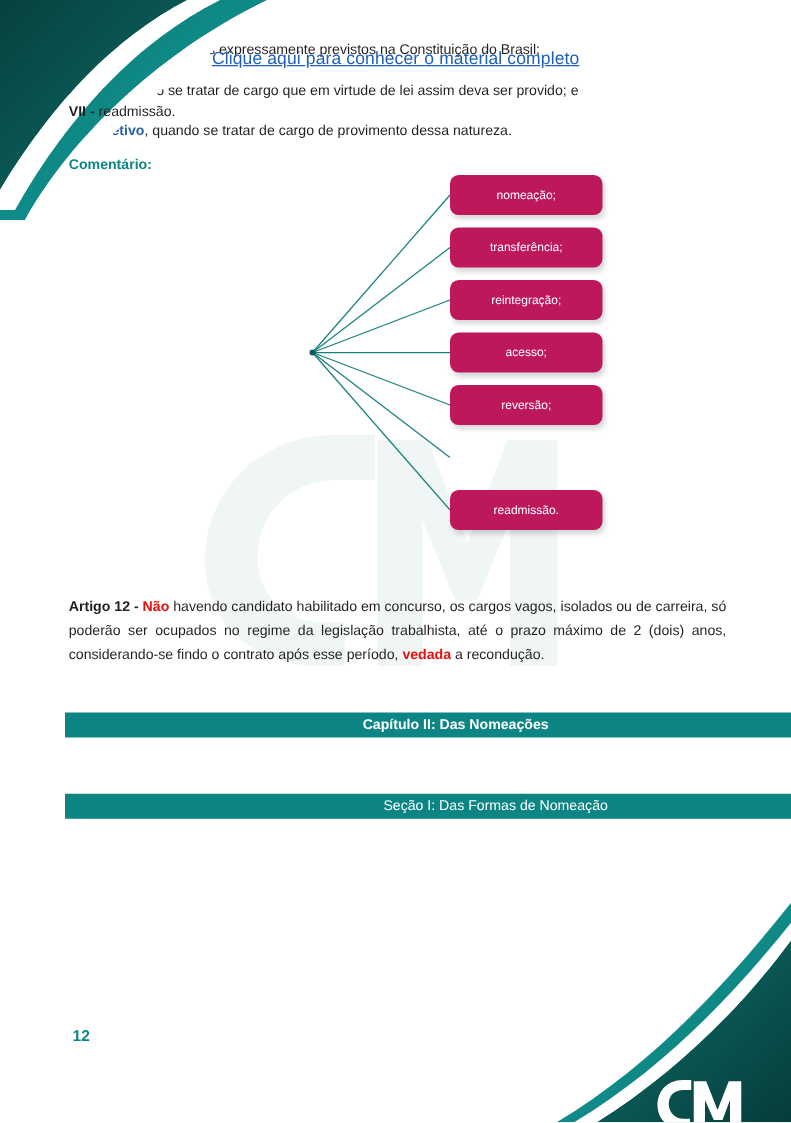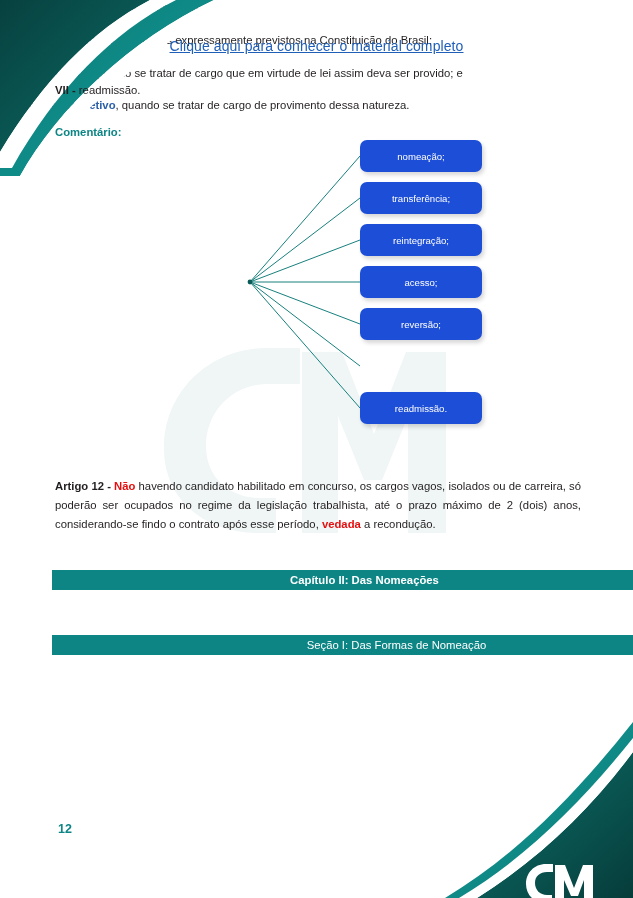--- a/index.html
+++ b/index.html
@@ -112,21 +112,21 @@
     left: 0;
     top: 0;
     width: 633px;
     height: 460px;
     pointer-events: none;
   }
   #diagram-boxes { position: absolute; left: 0; top: 0; width: 633px; height: 460px; }
 
   .dnode {
     position: absolute;
-    background: #1d4ed8;
+    background: #be185d;
     border-radius: 7px;
     color: #ffffff;
     display: flex;
     align-items: center;
     justify-content: center;
     text-align: center;
     box-shadow: 2px 3px 4px rgba(0,0,0,.16);
     font-size: 9.6px;
   }
   #dnode-root {

